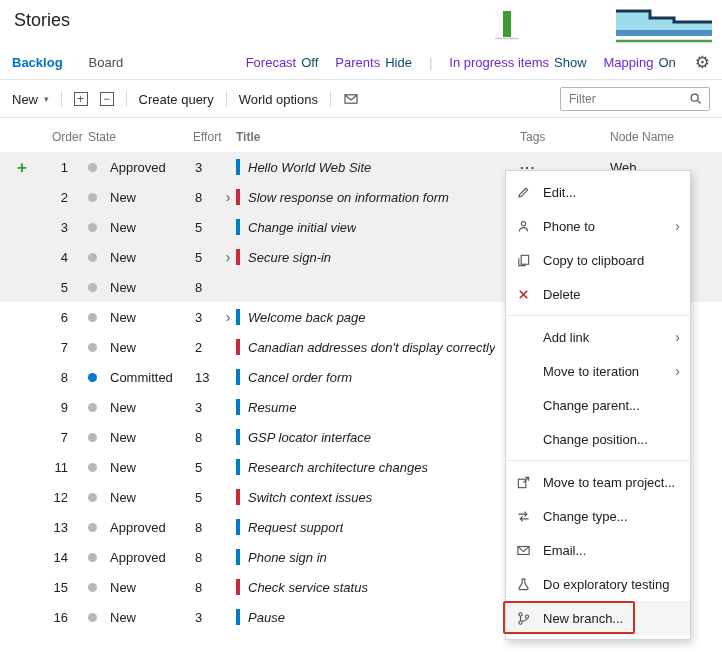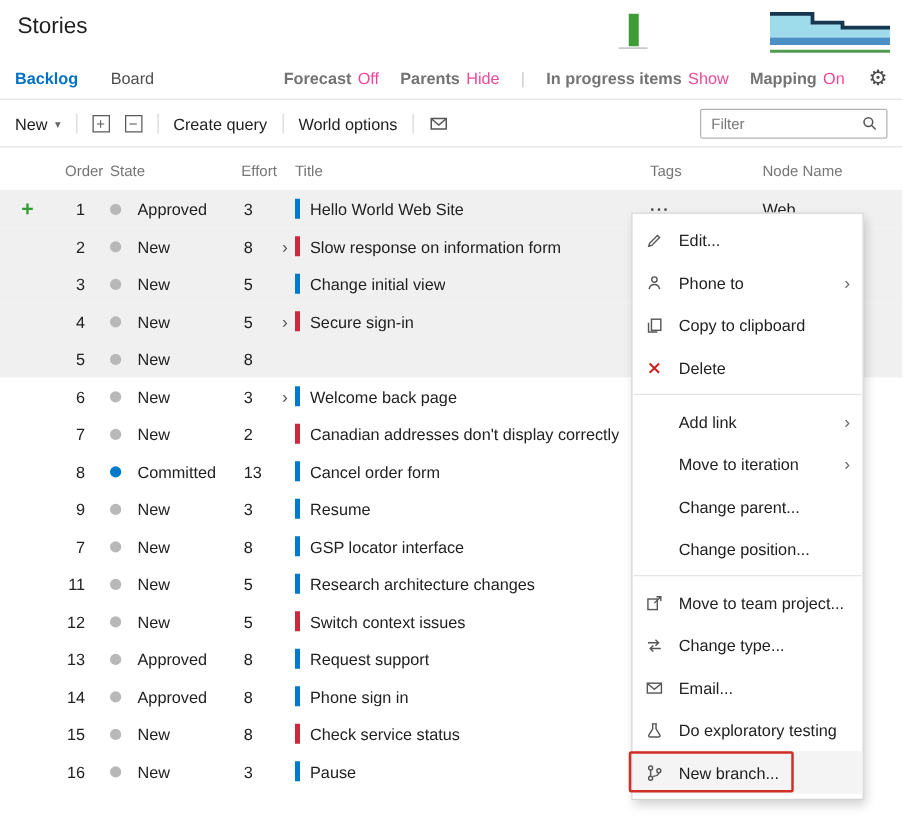--- a/index.html
+++ b/index.html
@@ -18,22 +18,22 @@
   
   .tabbar {
     position: absolute; top: 46px; left: 0; width: 100%; height: 34px;
     border-bottom: 1px solid #e4e4e4; display: flex; align-items: center; padding: 0 12px;
   }
   .tab { margin-right: 26px; cursor: pointer; }
   .tab.active { color: #0072c6; font-weight: bold; }
   .tab.inactive { color: #4c4c4c; }
   .tab-right { margin-left: auto; display: flex; align-items: center; gap: 17px; }
   .toggle { display: flex; gap: 5px; cursor: pointer; }
-  .toggle .lbl { color: #737373; font-weight: bold; }
-  .toggle .val { color: #ec4899; }
+  .toggle .lbl { color: #6d28d9; }
+  .toggle .val { color: #0c4a6e; }
   .vsep { color: #c8c8c8; }
   .gear { font-size: 17px; color: #4c4c4c; margin-left: 2px; cursor: pointer; line-height: 1; }
 
   
   .toolbar {
     position: absolute; top: 81px; left: 0; width: 100%; height: 37px;
     border-bottom: 1px solid #e4e4e4; display: flex; align-items: center; padding: 0 12px; gap: 12px;
   }
   .tb-item { display: flex; align-items: center; gap: 6px; color: #212121; cursor: pointer; }
   .caret { font-size: 9px; color: #666; }
@@ -53,37 +53,37 @@
   .filter-box svg { width: 14px; height: 14px; flex: none; }
 
   
   .grid-header {
     position: absolute; top: 122px; left: 0; width: 100%; height: 30px;
     display: flex; align-items: center; color: #757575; font-size: 12px; padding-left: 52px;
   }
   .gh-order { width: 36px; flex: none; }
   .gh-state { width: 105px; flex: none; }
   .gh-effort { width: 43px; flex: none; }
-  .gh-title { flex: 1; }
+  .gh-title { flex: 1; font-weight: bold; }
   .gh-tags { width: 90px; flex: none; }
   .gh-node { width: 112px; flex: none; }
 
   .grid-body { position: absolute; top: 152px; left: 0; width: 100%; }
   .row { display: flex; align-items: center; height: 30px; cursor: pointer; }
   .row.selected { background: #f0f0f0; }
   .c-add { width: 44px; flex: none; display: flex; justify-content: center; }
   .plus { font-size: 17px; font-weight: bold; line-height: 1; cursor: pointer; }
   .c-order { width: 24px; flex: none; text-align: right; }
   .c-state { width: 120px; flex: none; padding-left: 20px; display: flex; align-items: center; gap: 13px; }
   .dot { width: 9px; height: 9px; border-radius: 50%; flex: none; }
   .c-effort { width: 32px; flex: none; padding-left: 7px; }
   .c-title { flex: 1; display: flex; align-items: center; min-width: 0; }
   .chev { width: 16px; flex: none; text-align: center; font-size: 14px; color: #555; }
   .bar { width: 4px; height: 16px; flex: none; margin-right: 8px; }
-  .c-title .t { white-space: nowrap; overflow: hidden; }
+  .c-title .t { white-space: nowrap; overflow: hidden; font-style: italic; }
   .c-tags { width: 90px; flex: none; }
   .ellipsis { font-weight: bold; color: #444; letter-spacing: 1px; cursor: pointer; }
   .c-node { width: 112px; flex: none; }
 
   
   .context-menu {
     position: absolute; left: 505px; top: 170px; width: 186px; z-index: 10;
     background: #fff; border: 1px solid #d4d4d4; box-shadow: 2px 4px 8px rgba(0,0,0,.18); padding: 4px 0;
   }
   .menu-item { height: 34px; display: flex; align-items: center; padding: 0 10px; position: relative; cursor: pointer; }

